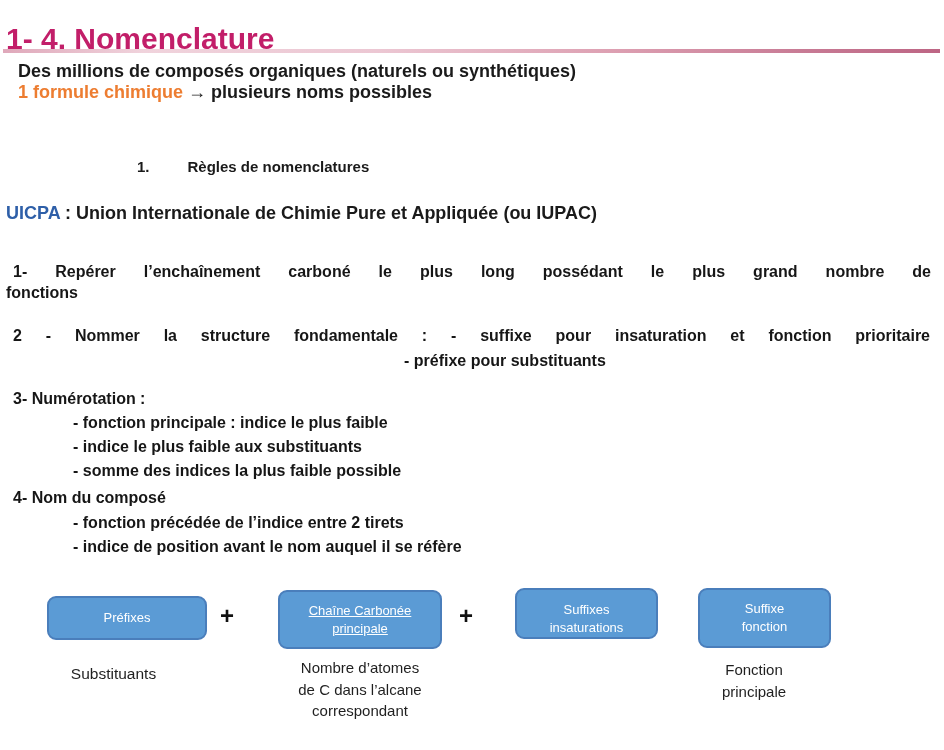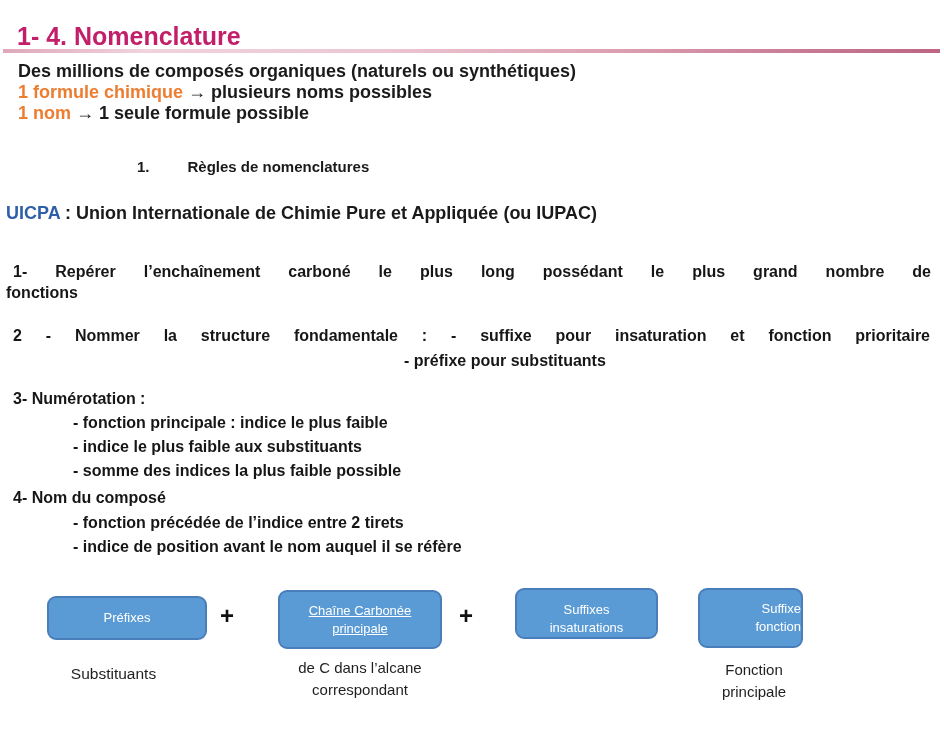--- a/index.html
+++ b/index.html
@@ -4,21 +4,21 @@
 <style>
   html,body { margin:0; padding:0; }
   body {
     width:944px; height:750px; position:relative; overflow:hidden;
     background:#ffffff; color:#1a1a1a;
     font-family:"Liberation Sans","DejaVu Sans",sans-serif;
   }
   .abs { position:absolute; }
 
   .title {
-    left:17px; top:22px; font-size:25px; font-weight:bold; color:#C21E69;
+    left:6px; top:22px; font-size:30px; font-weight:bold; color:#C21E69;
   }
   .title-rule {
     left:3px; right:4px; top:49px; height:4px;
     background:linear-gradient(90deg,#dfa8ba 0%,#f0d3dc 15%,#ecc7d3 40%,#dda0b2 65%,#c87b95 85%,#bd6584 100%);
   }
 
   .intro { left:6px; top:61px; font-size:18px; font-weight:bold; line-height:21px;margin-left:12px; }
   .orange { color:#ED7D31; }
 
   .section-heading { left:137px; top:158px; font-size:15px; font-weight:bold; }
@@ -39,42 +39,41 @@
   .box {
     position:absolute; box-sizing:border-box;
     background:#5B9BD5; border:2px solid #4A7EBB; border-radius:9px;
     color:#ffffff; font-size:13px; line-height:18px;
     display:flex; flex-direction:column; justify-content:center; text-align:center;
   }
   .box span { display:block; }
   #box1 { left:47px;  top:596px; width:160px; height:44px; }
   #box2 { left:278px; top:590px; width:164px; height:59px;text-decoration:underline; }
   #box3 { left:515px; top:588px; width:143px; height:51px;justify-content:flex-end; }
-  #box4 { left:698px; top:588px; width:105px; height:60px;align-items:flex-end; }
+  #box4 { left:698px; top:588px; width:133px; height:60px; }
 
   .plus { font-size:24px; font-weight:bold; color:#111111; }
   #plus1 { left:220px; top:602px; }
   #plus2 { left:459px; top:602px; }
 
   .caption { text-align:center; color:#1f1f1f; font-size:15px; line-height:21.5px; font-weight:normal; }
   .caption span { display:block; }
   #cap1 { left:40px;  top:663px; width:147px; font-size:15.5px; }
   #cap2 { left:272px; top:657px; width:176px; }
   #cap4 { left:684px; top:659px; width:140px; }
 </style>
 </head>
 <body>
 
 <div class="abs title">1- 4. Nomenclature</div>
 <div class="abs title-rule"></div>
 
 <div class="abs intro">
   <div>Des millions de composés organiques (naturels ou synthétiques)</div>
   <div><span class="orange">1 formule chimique</span><span> → plusieurs noms possibles</span></div>
-  <div><span class="orange">1 nom</span><span> → 1 seule formule possible</span></div>
 </div>
 
 <div class="abs section-heading"><span>1.</span><span class="gap">Règles de nomenclatures</span></div>
 
 <div class="abs uicpa"><span class="blue">UICPA</span><span> : Union Internationale de Chimie Pure et Appliquée (ou IUPAC)</span></div>
 
 <div class="abs rules r1">
   <div class="r1-l1">1- Repérer l’enchaînement carboné le plus long possédant le plus grand nombre de</div>
   <div>fonctions</div>
 </div>
@@ -110,19 +109,20 @@
 </div>
 <div id="box4" class="box">
   <span>Suffixe</span>
   <span>fonction</span>
 </div>
 
 <div id="cap1" class="abs caption">
   <span>Substituants</span>
 </div>
 <div id="cap2" class="abs caption">
+  <span>Nombre d’atomes</span>
   <span>de C dans l’alcane</span>
   <span>correspondant</span>
 </div>
 <div id="cap4" class="abs caption">
   <span>Fonction</span>
   <span>principale</span>
 </div>
 
 </body></html>

